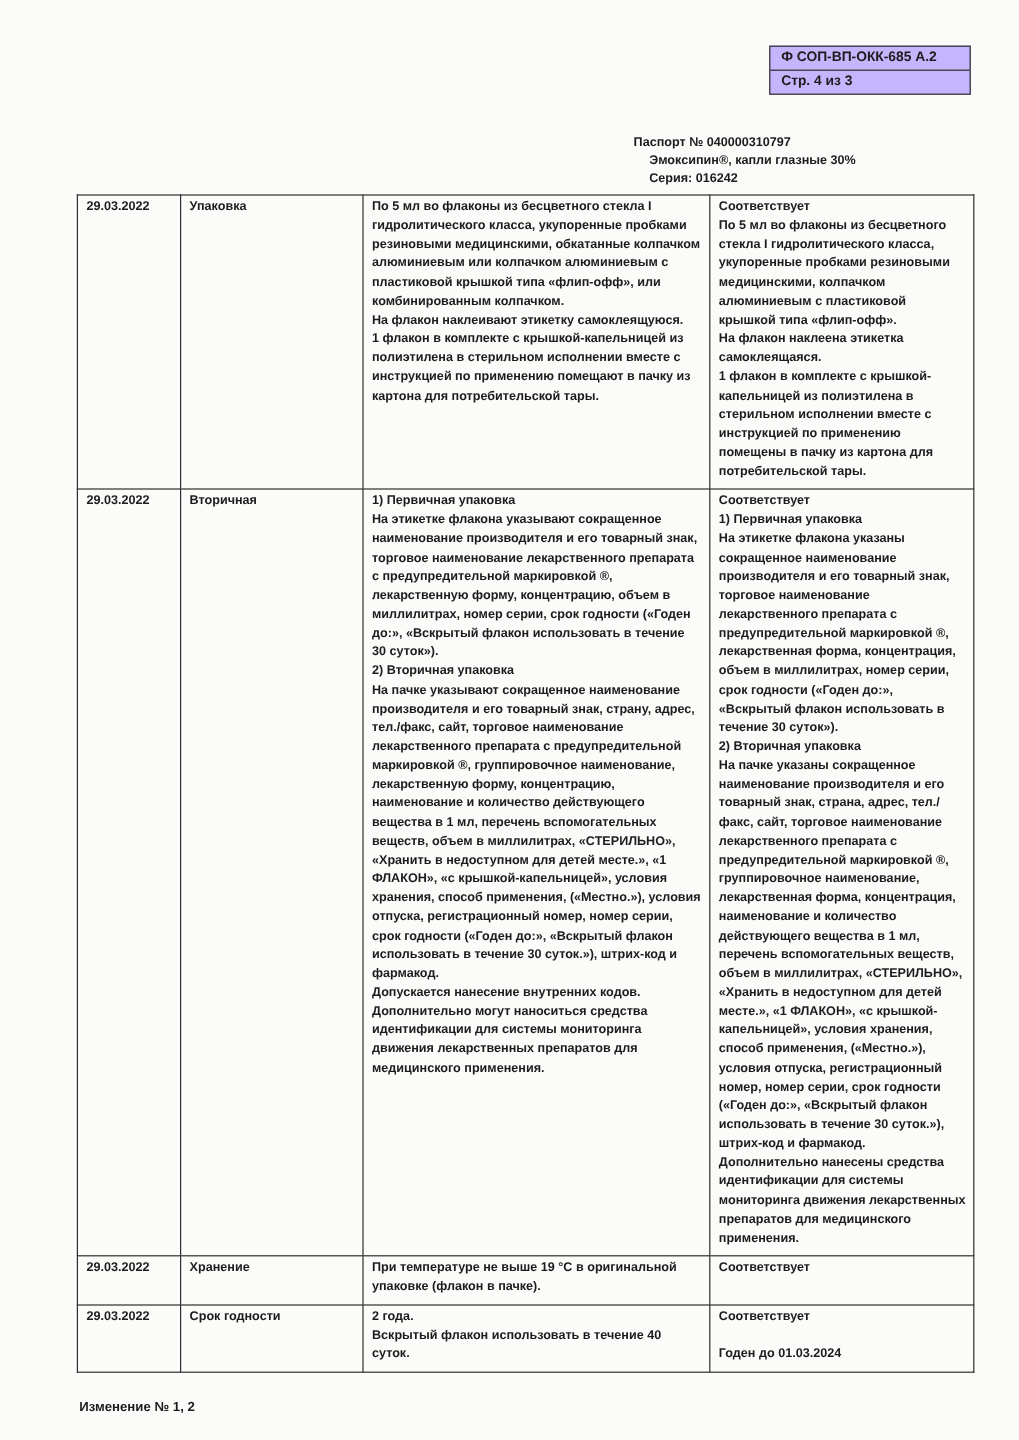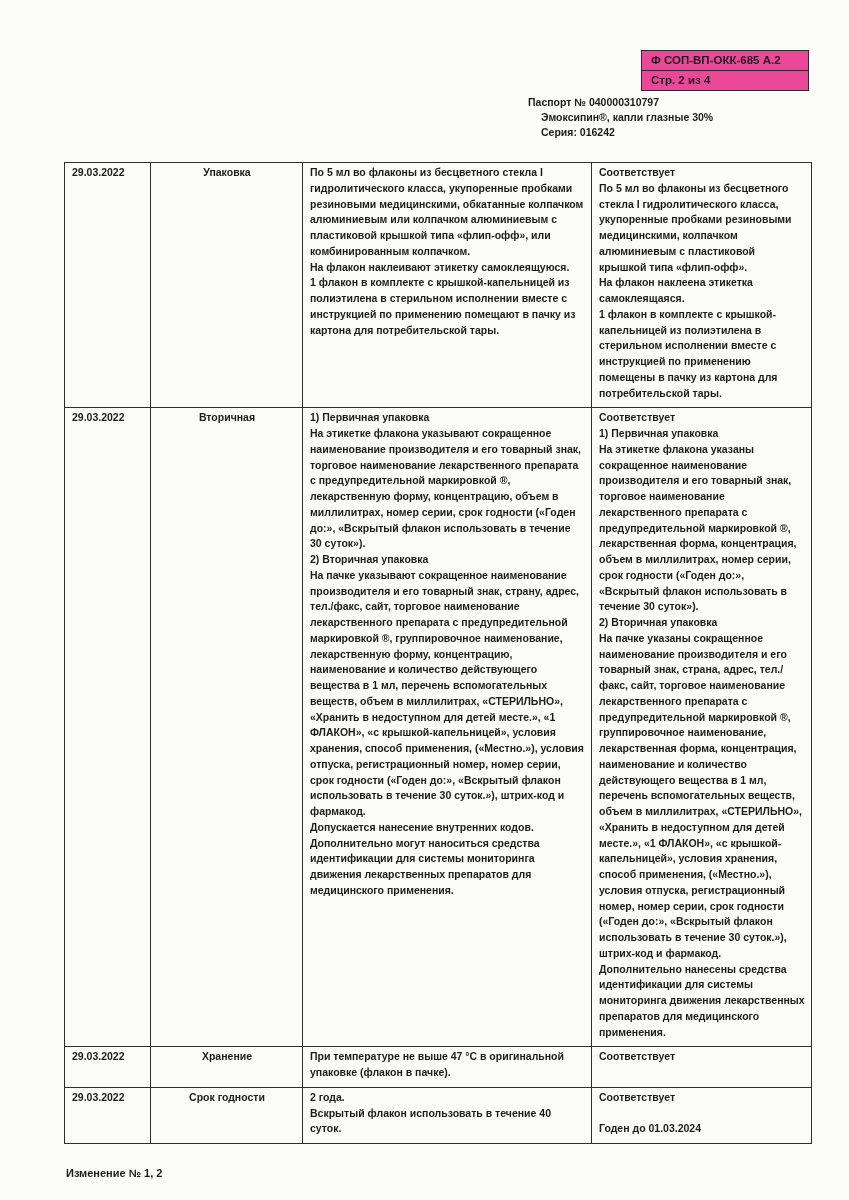--- a/index.html
+++ b/index.html
@@ -12,40 +12,40 @@
     background: #fbfbf9;
     font-family: "Liberation Sans", sans-serif;
     color: #1c1c1c;
     font-weight: 600;
     overflow: hidden;
   }
 
   
   .form-box {
     position: absolute;
-    top: 50px;
+    top: 38px;
     right: 40px;
     border: 1.6px solid #2b2b2b;
-    background: #ec4899;
+    background: #c4b5fd;
     min-width: 168px;
   }
   .form-box .cell {
     padding: 3px 9px 4px 9px;
     font-size: 11.5px;
     font-weight: 700;
     white-space: nowrap;
   }
   .form-box .cell + .cell {
     border-top: 1.6px solid #2b2b2b;
   }
 
   
   .passport {
     position: absolute;
-    top: 95px;
+    top: 112px;
     left: 528px;
     font-size: 10.5px;
     line-height: 14px;
     font-weight: 600;
   }
   .passport > div { margin-bottom: 1px; }
   .passport .indent { padding-left: 13px; }
 
   
   table.doc-table {
@@ -57,42 +57,42 @@
   table.doc-table td {
     border: 1.5px solid #2e2e2e;
     vertical-align: top;
     font-size: 10.5px;
     line-height: 1.5;
     padding: 2px 6px 6px 7px;
     white-space: pre-line;
     word-wrap: break-word;
   }
   td.c-date  { width: 86px;  }
-  td.c-cat   { width: 152px; text-align: center; }
+  td.c-cat   { width: 152px; }
   td.c-req   { width: 289px; }
   td.c-res   { width: 220px; }
 
   
   .footer {
     margin: 20px 0 30px 66px;
     font-size: 11px;
     line-height: 1.7;
     font-weight: 600;
   }
   .footer .concl-text { font-style: italic; }
   .footer .change { margin-top: 1px; }
 </style>
 </head>
 <body>
 
 <div class="page">
 
   <div class="form-box">
     <div class="cell">Ф СОП-ВП-ОКК-685 А.2</div>
-    <div class="cell">Стр. 2 из 4</div>
+    <div class="cell">Стр. 4 из 3</div>
   </div>
 
   <div class="passport">
     <div>Паспорт № 040000310797</div>
     <div class="indent">Эмоксипин®, капли глазные 30%</div>
     <div class="indent">Серия: 016242</div>
   </div>
 
   <table class="doc-table">
     <tbody>
@@ -119,21 +119,21 @@
         <td class="c-res">Соответствует
 1) Первичная упаковка
 На этикетке флакона указаны сокращенное наименование производителя и его товарный знак, торговое наименование лекарственного препарата с предупредительной маркировкой ®, лекарственная форма, концентрация, объем в миллилитрах, номер серии, срок годности («Годен до:», «Вскрытый флакон использовать в течение 30 суток»).
 2) Вторичная упаковка
 На пачке указаны сокращенное наименование производителя и его товарный знак, страна, адрес, тел./факс, сайт, торговое наименование лекарственного препарата с предупредительной маркировкой ®, группировочное наименование, лекарственная форма, концентрация, наименование и количество действующего вещества в 1 мл, перечень вспомогательных веществ, объем в миллилитрах, «СТЕРИЛЬНО», «Хранить в недоступном для детей месте.», «1 ФЛАКОН», «с крышкой-капельницей», условия хранения, способ применения, («Местно.»), условия отпуска, регистрационный номер, номер серии, срок годности («Годен до:», «Вскрытый флакон использовать в течение 30 суток.»), штрих-код и фармакод.
 Дополнительно нанесены средства идентификации для системы мониторинга движения лекарственных препаратов для медицинского применения.</td>
       </tr>
       <tr>
         <td class="c-date">29.03.2022</td>
         <td class="c-cat">Хранение</td>
-        <td class="c-req">При температуре не выше 47 °С в оригинальной упаковке (флакон в пачке).</td>
+        <td class="c-req">При температуре не выше 19 °С в оригинальной упаковке (флакон в пачке).</td>
         <td class="c-res">Соответствует</td>
       </tr>
       <tr>
         <td class="c-date">29.03.2022</td>
         <td class="c-cat">Срок годности</td>
         <td class="c-req">2 года.
 Вскрытый флакон использовать в течение 40 суток.</td>
         <td class="c-res">Соответствует
 
 Годен до 01.03.2024</td>

